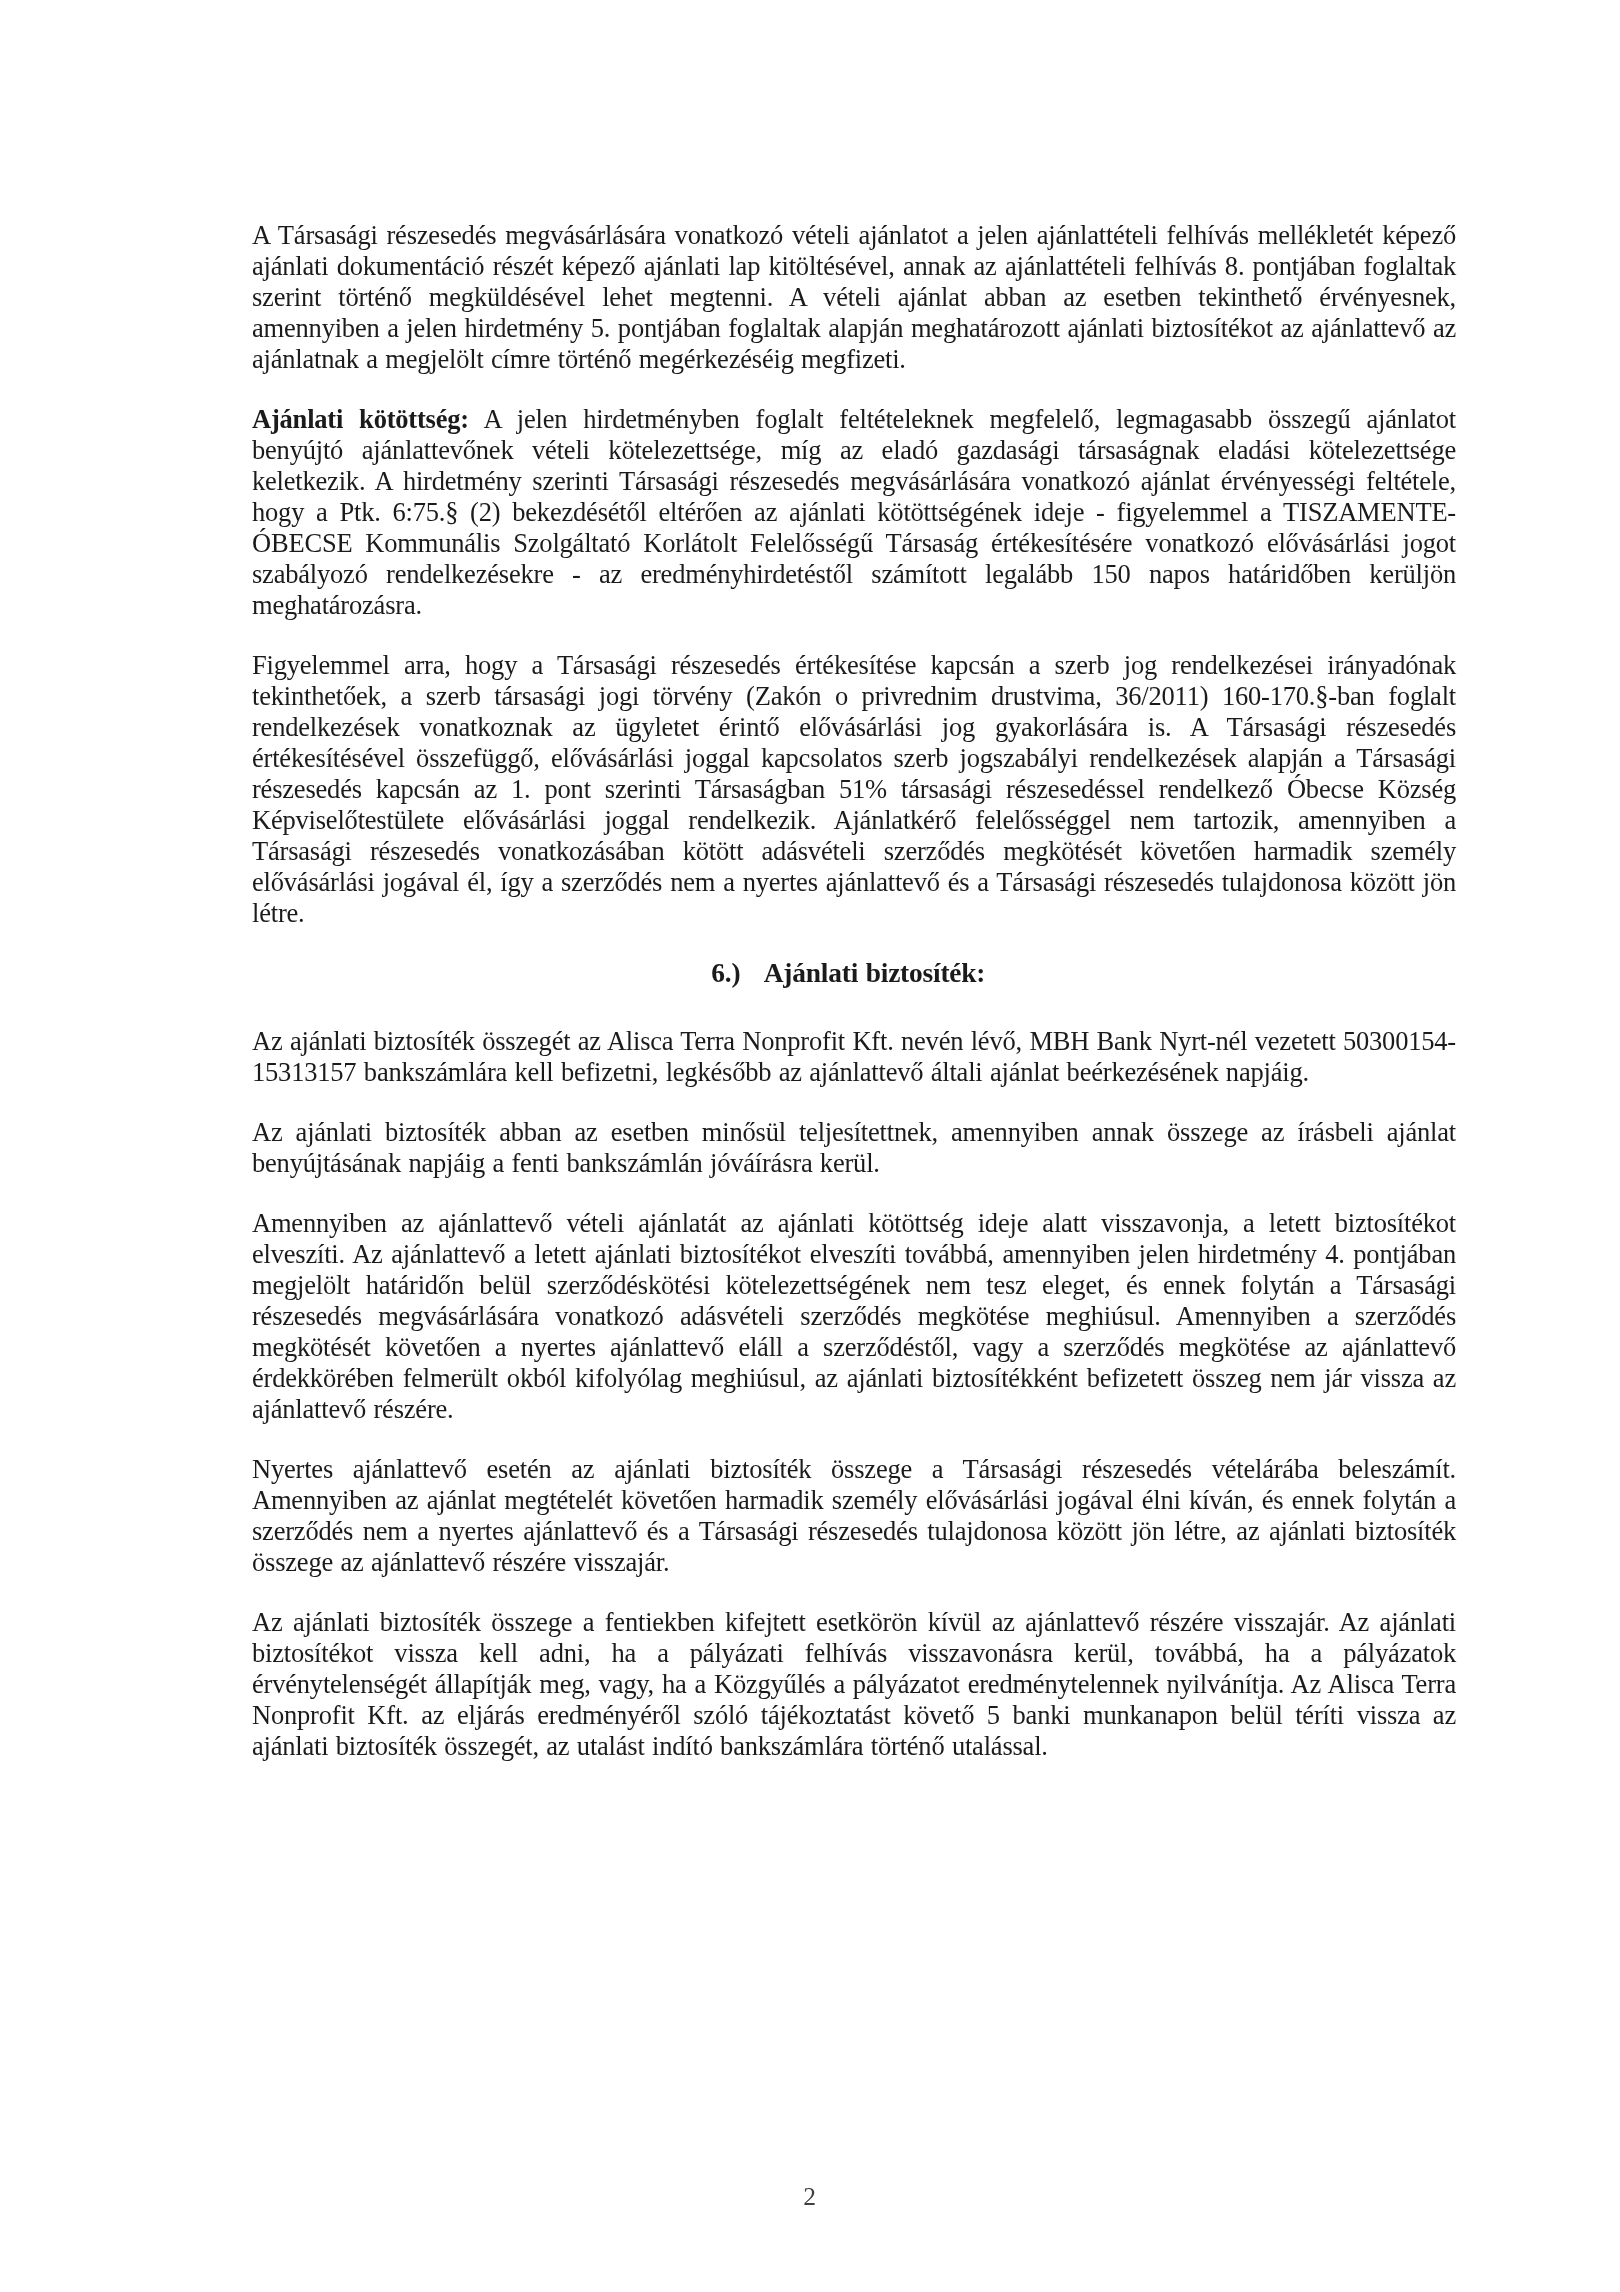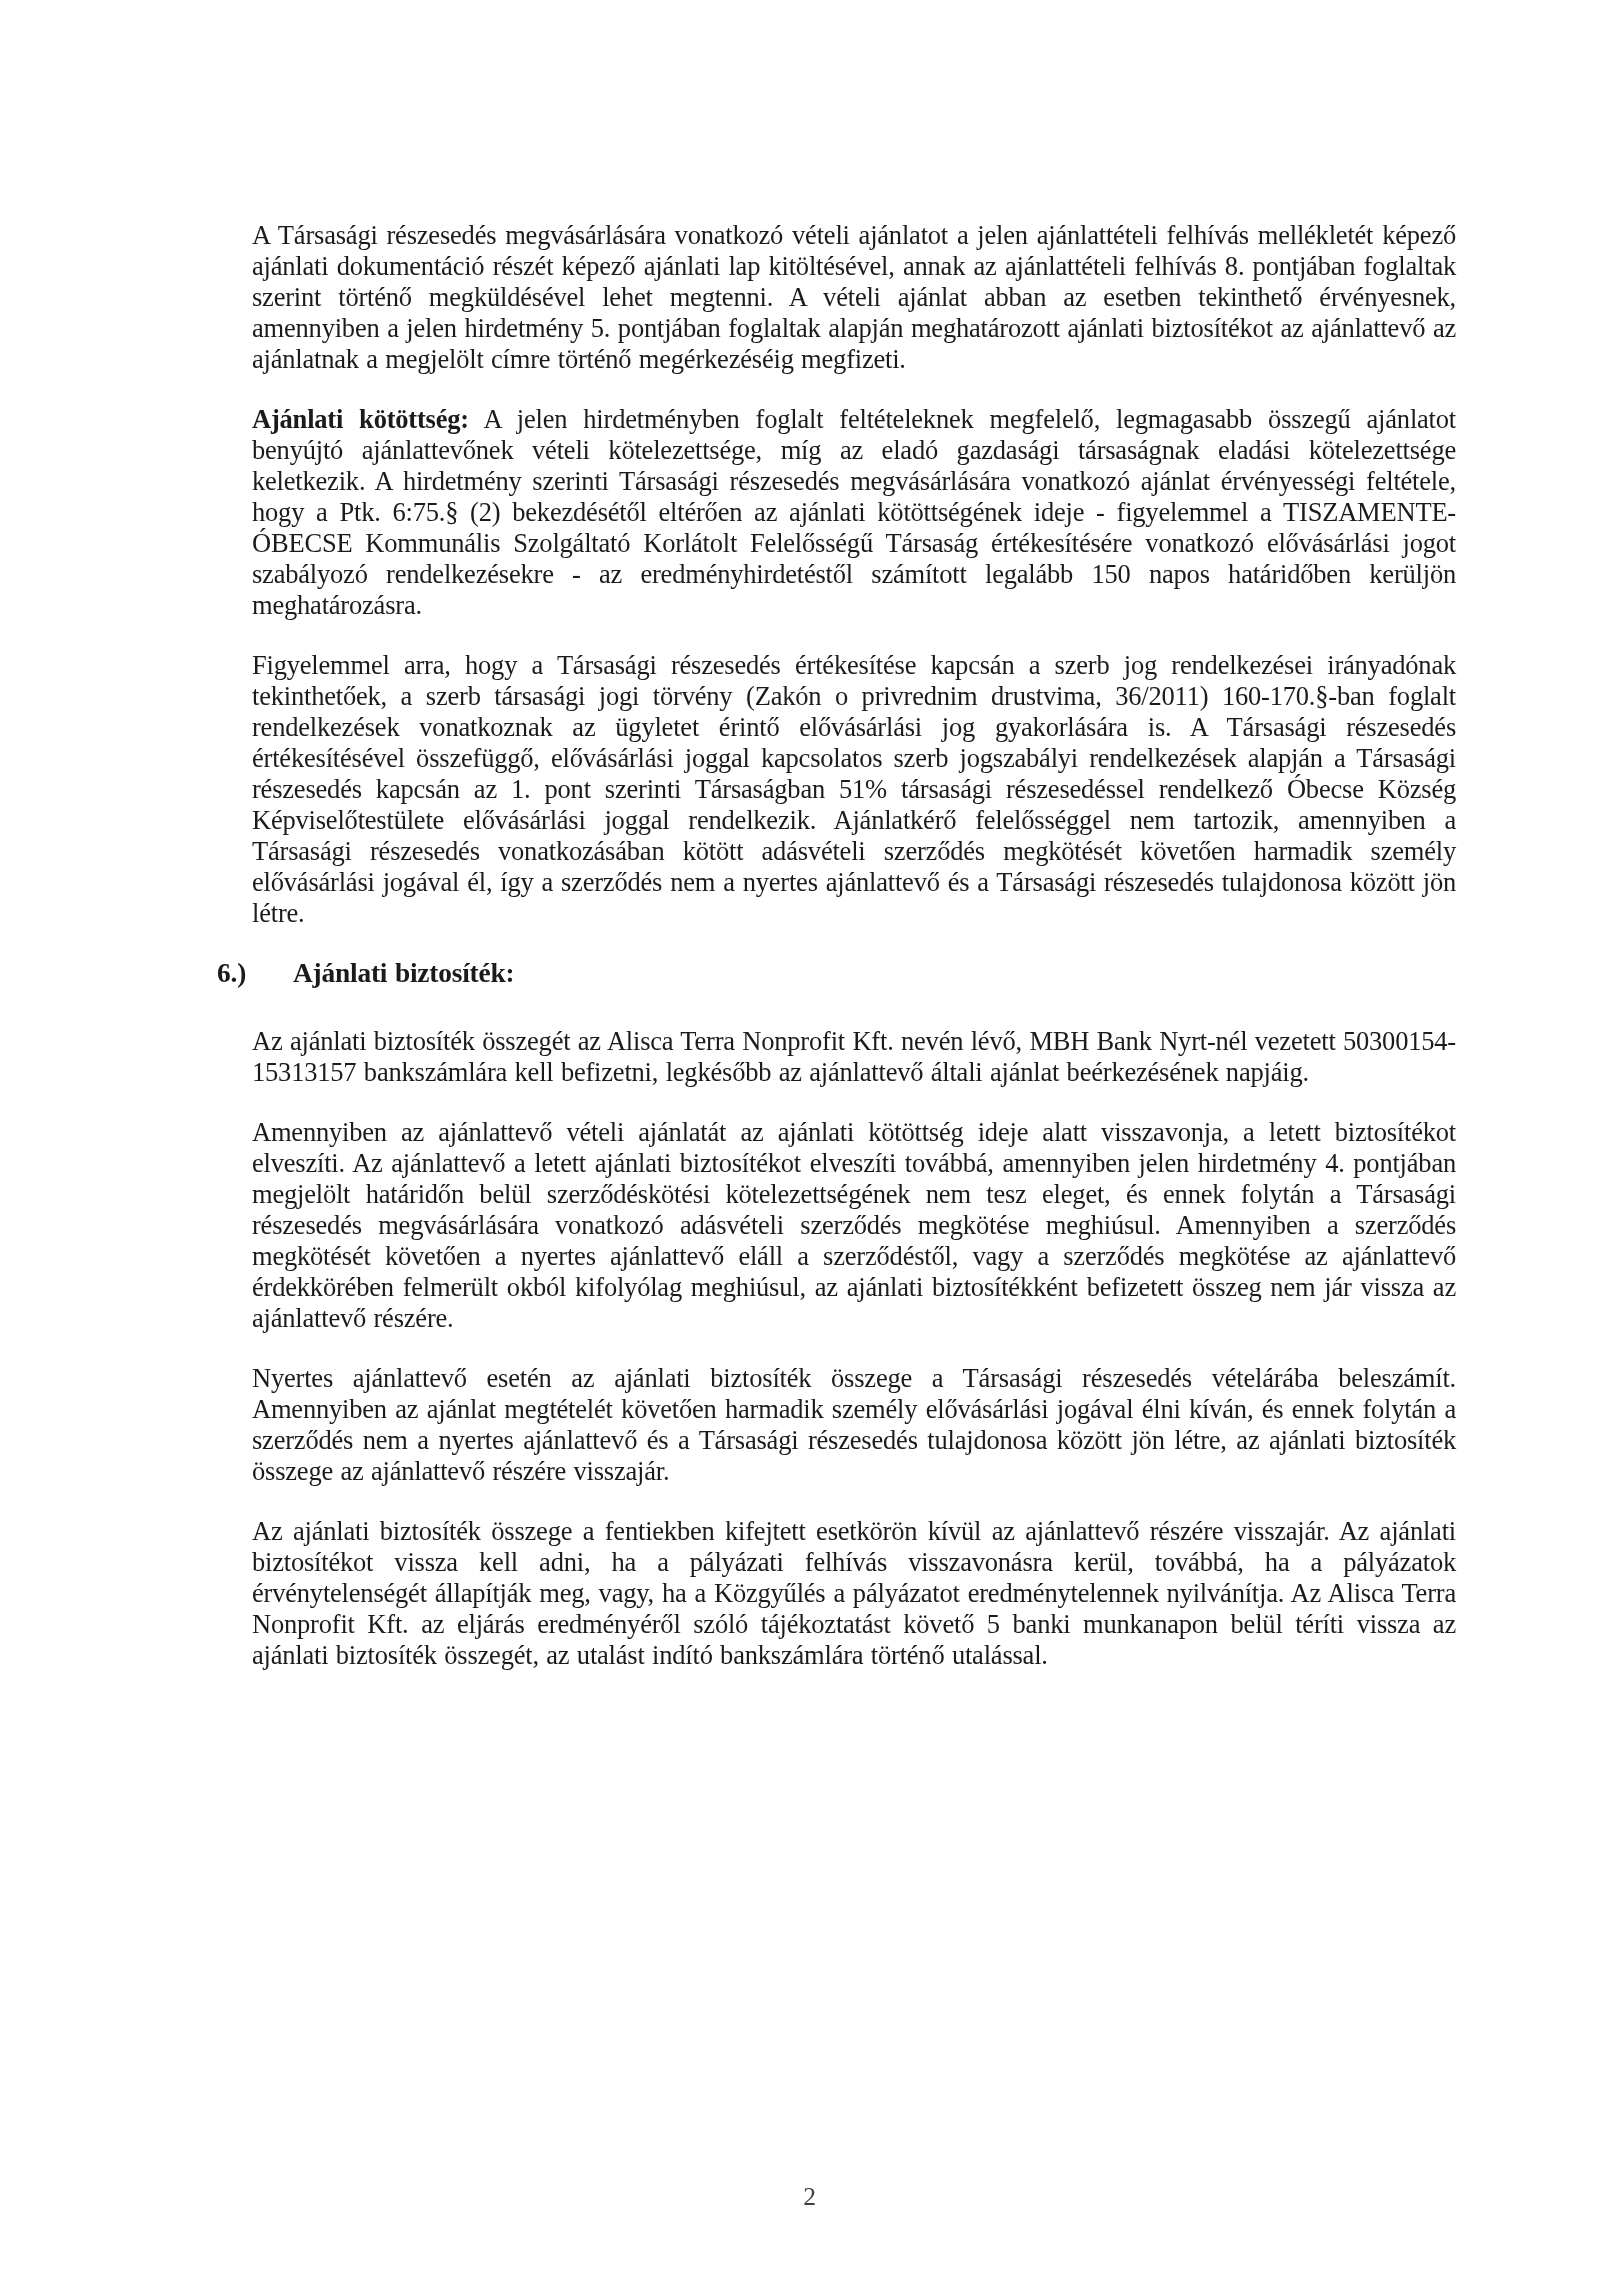--- a/index.html
+++ b/index.html
@@ -35,21 +35,21 @@
   .para-group p {
     margin: 0;
   }
   .lead-bold {
     font-weight: bold;
   }
   .section-heading {
     font-weight: bold;
     font-size: 27.4px;
     margin: 17.6px 0 37px -35px;
-    text-align: left;
+    text-align: center;
   }
   .sec-num {
     display: inline-block;
     min-width: 76px;
   }
   .page-footer {
     position: absolute;
     top: 2182px;
     left: 0;
     width: 100%;
@@ -73,20 +73,21 @@
   <p class="para">Figyelemmel arra, hogy a Társasági részesedés értékesítése kapcsán a szerb jog rendelkezései irányadónak tekinthetőek, a szerb társasági jogi törvény (Zakón o privrednim drustvima, 36/2011) 160-170.§-ban foglalt rendelkezések vonatkoznak az ügyletet érintő elővásárlási jog gyakorlására is. A Társasági részesedés értékesítésével összefüggő, elővásárlási joggal kapcsolatos szerb jogszabályi rendelkezések alapján a Társasági részesedés kapcsán az 1. pont szerinti Társaságban 51% társasági részesedéssel rendelkező Óbecse Község Képviselőtestülete elővásárlási joggal rendelkezik. Ajánlatkérő felelősséggel nem tartozik, amennyiben a Társasági részesedés vonatkozásában kötött adásvételi szerződés megkötését követően harmadik személy elővásárlási jogával él, így a szerződés nem a nyertes ajánlattevő és a Társasági részesedés tulajdonosa között jön létre.</p>
 
   <div class="section-heading">
     <span class="sec-num">6.)</span><span class="sec-title">Ajánlati biztosíték:</span>
   </div>
 
   <div class="para-group">
     <p>Az ajánlati biztosíték összegét az Alisca Terra Nonprofit Kft. nevén lévő, MBH Bank Nyrt-nél vezetett 50300154-15313157 bankszámlára kell befizetni, legkésőbb az ajánlattevő általi ajánlat beérkezésének napjáig.</p>
   </div>
 
+  <p class="para">Az ajánlati biztosíték abban az esetben minősül teljesítettnek, amennyiben annak összege az írásbeli ajánlat benyújtásának napjáig a fenti bankszámlán jóváírásra kerül.</p>
 
   <p class="para">Amennyiben az ajánlattevő vételi ajánlatát az ajánlati kötöttség ideje alatt visszavonja, a letett biztosítékot elveszíti. Az ajánlattevő a letett ajánlati biztosítékot elveszíti továbbá, amennyiben jelen hirdetmény 4. pontjában megjelölt határidőn belül szerződéskötési kötelezettségének nem tesz eleget, és ennek folytán a Társasági részesedés megvásárlására vonatkozó adásvételi szerződés megkötése meghiúsul. Amennyiben a szerződés megkötését követően a nyertes ajánlattevő eláll a szerződéstől, vagy a szerződés megkötése az ajánlattevő érdekkörében felmerült okból kifolyólag meghiúsul, az ajánlati biztosítékként befizetett összeg nem jár vissza az ajánlattevő részére.</p>
 
   <p class="para">Nyertes ajánlattevő esetén az ajánlati biztosíték összege a Társasági részesedés vételárába beleszámít. Amennyiben az ajánlat megtételét követően harmadik személy elővásárlási jogával élni kíván, és ennek folytán a szerződés nem a nyertes ajánlattevő és a Társasági részesedés tulajdonosa között jön létre, az ajánlati biztosíték összege az ajánlattevő részére visszajár.</p>
 
   <p class="para">Az ajánlati biztosíték összege a fentiekben kifejtett esetkörön kívül az ajánlattevő részére visszajár. Az ajánlati biztosítékot vissza kell adni, ha a pályázati felhívás visszavonásra kerül, továbbá, ha a pályázatok érvénytelenségét állapítják meg, vagy, ha a Közgyűlés a pályázatot eredménytelennek nyilvánítja. Az Alisca Terra Nonprofit Kft. az eljárás eredményéről szóló tájékoztatást követő 5 banki munkanapon belül téríti vissza az ajánlati biztosíték összegét, az utalást indító bankszámlára történő utalással.</p>
 
 </main>
 
 <footer class="page-footer">

